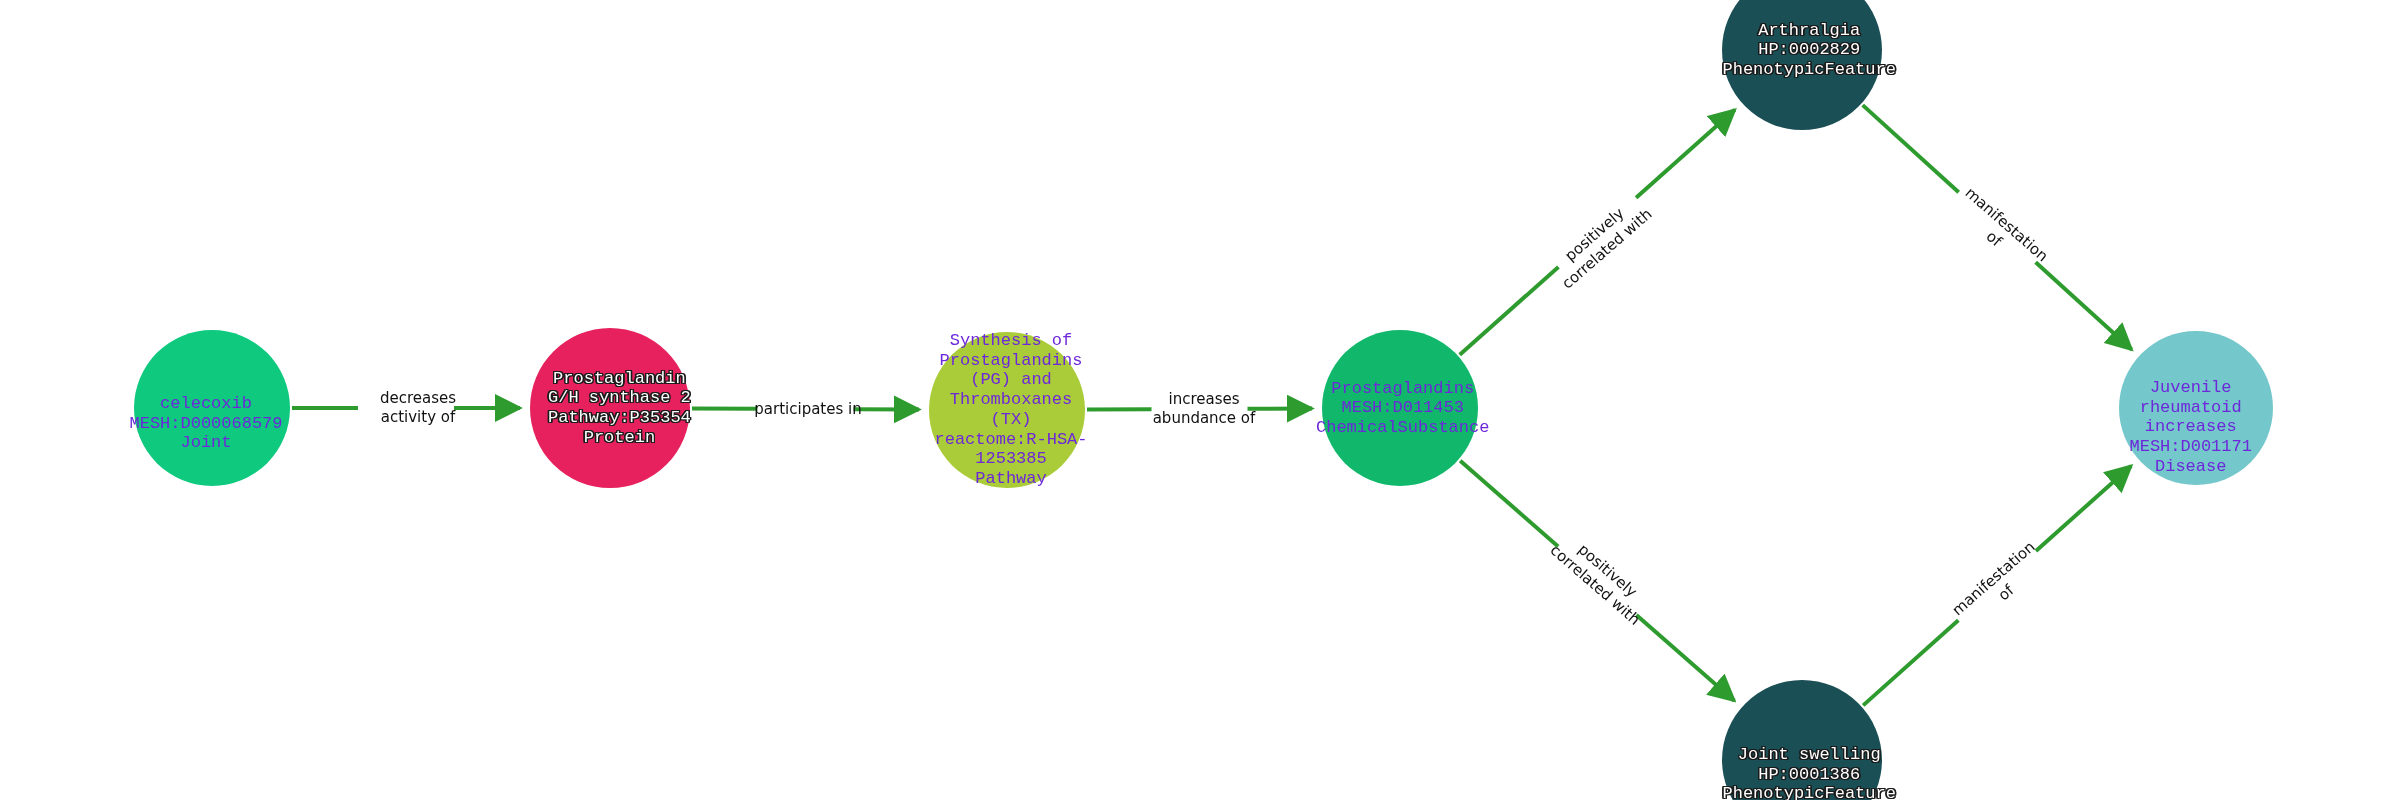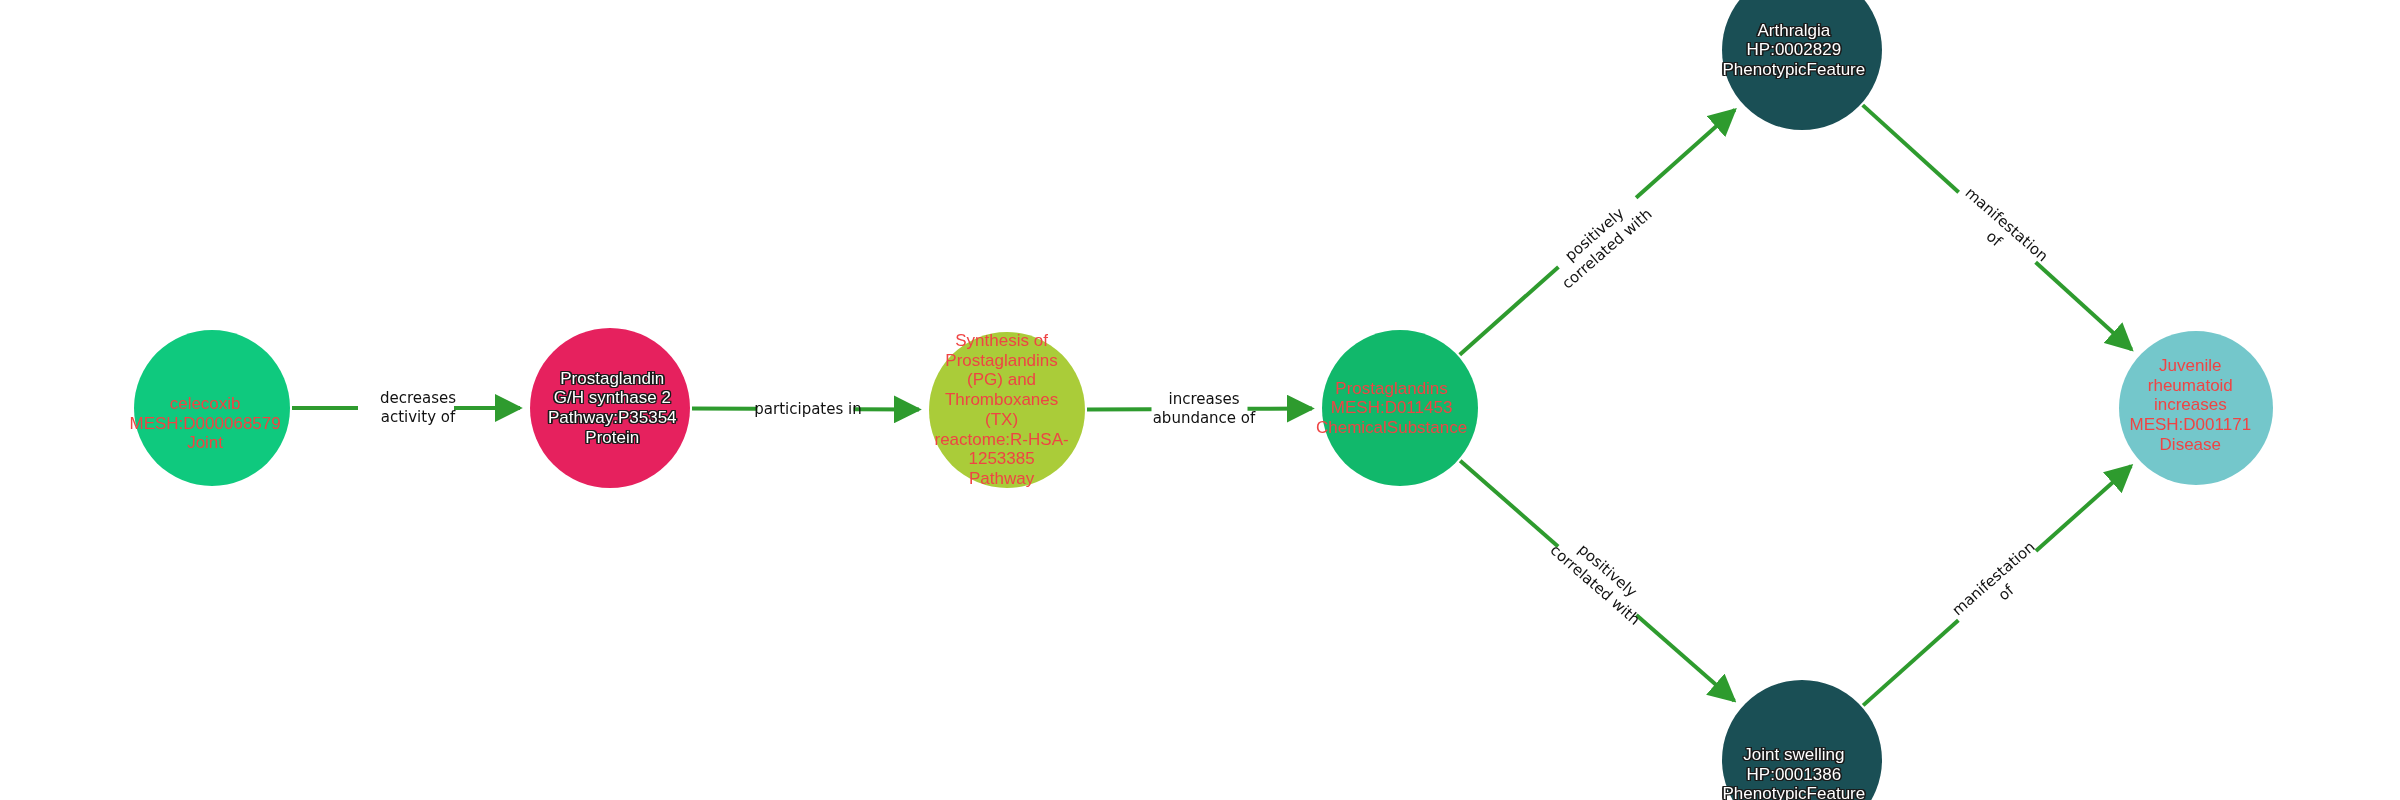--- a/index.html
+++ b/index.html
@@ -36,25 +36,25 @@
   }
   .node-circle {
     stroke: none;
   }
   .node-label {
     position: absolute;
     text-align: center;
     line-height: 1.16;
     white-space: nowrap;
     pointer-events: none;
-    font-family: Liberation Sans, sans-serif;
+    font-family: Liberation Mono, monospace;
     font-size: 17px;
   }
   .node-label.dark-text {
-    color: #ef4444;
+    color: #6d28d9;
   }
   .node-label.light-text {
     color: #ffffff;
     text-shadow:
       -1.4px -1.4px 0 #1b1b1b,
        1.4px -1.4px 0 #1b1b1b,
       -1.4px  1.4px 0 #1b1b1b,
        1.4px  1.4px 0 #1b1b1b,
       -1.4px  0    0 #1b1b1b,
        1.4px  0    0 #1b1b1b,
@@ -160,21 +160,21 @@
       <div class="node-label light-text" style="position: absolute; left: 1722.5px; top: 20.5px;">
         <span class="line">Arthralgia</span>
         <span class="line">HP:0002829</span>
         <span class="line">PhenotypicFeature</span>
       </div>
       <div class="node-label light-text" style="position: absolute; left: 1722.5px; top: 745px;">
         <span class="line">Joint swelling</span>
         <span class="line">HP:0001386</span>
         <span class="line">PhenotypicFeature</span>
       </div>
-      <div class="node-label dark-text" style="position: absolute; left: 2129.5px; top: 356px;">
+      <div class="node-label dark-text" style="position: absolute; left: 2129.5px; top: 378px;">
         <span class="line">Juvenile</span>
         <span class="line">rheumatoid</span>
         <span class="line">increases</span>
         <span class="line">MESH:D001171</span>
         <span class="line">Disease</span>
       </div>
     </div>
 </div>
 
 </body></html>

